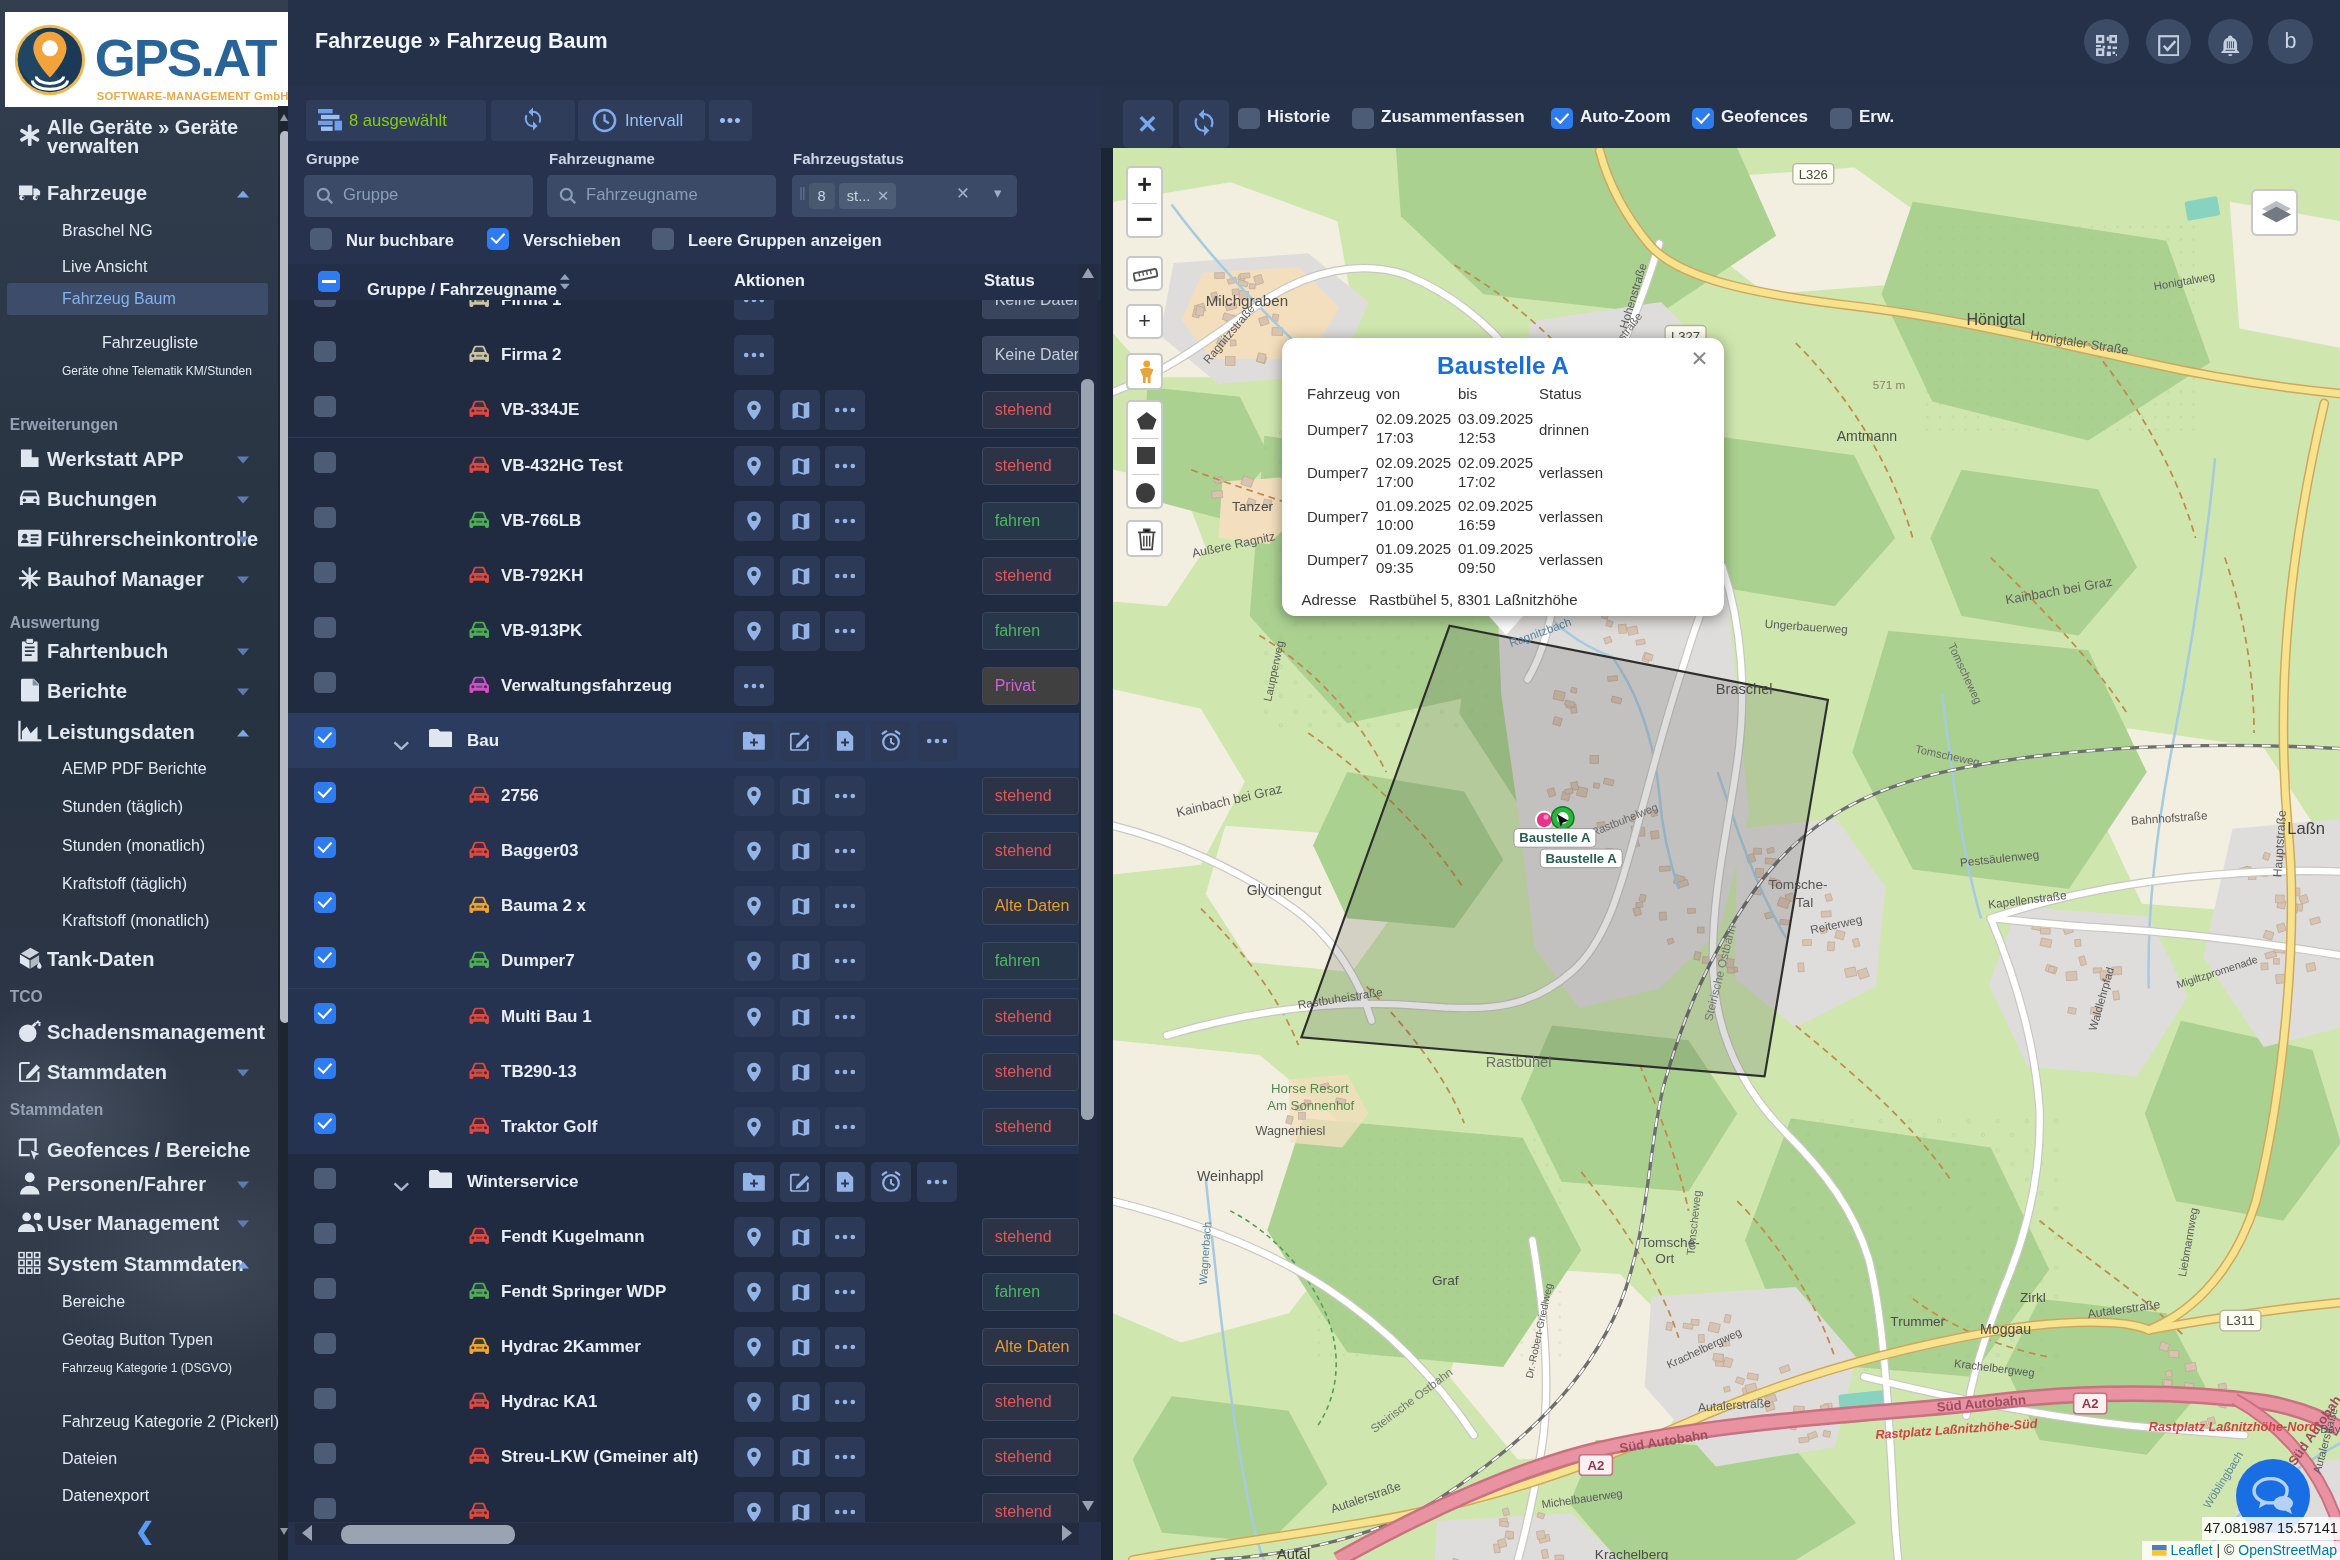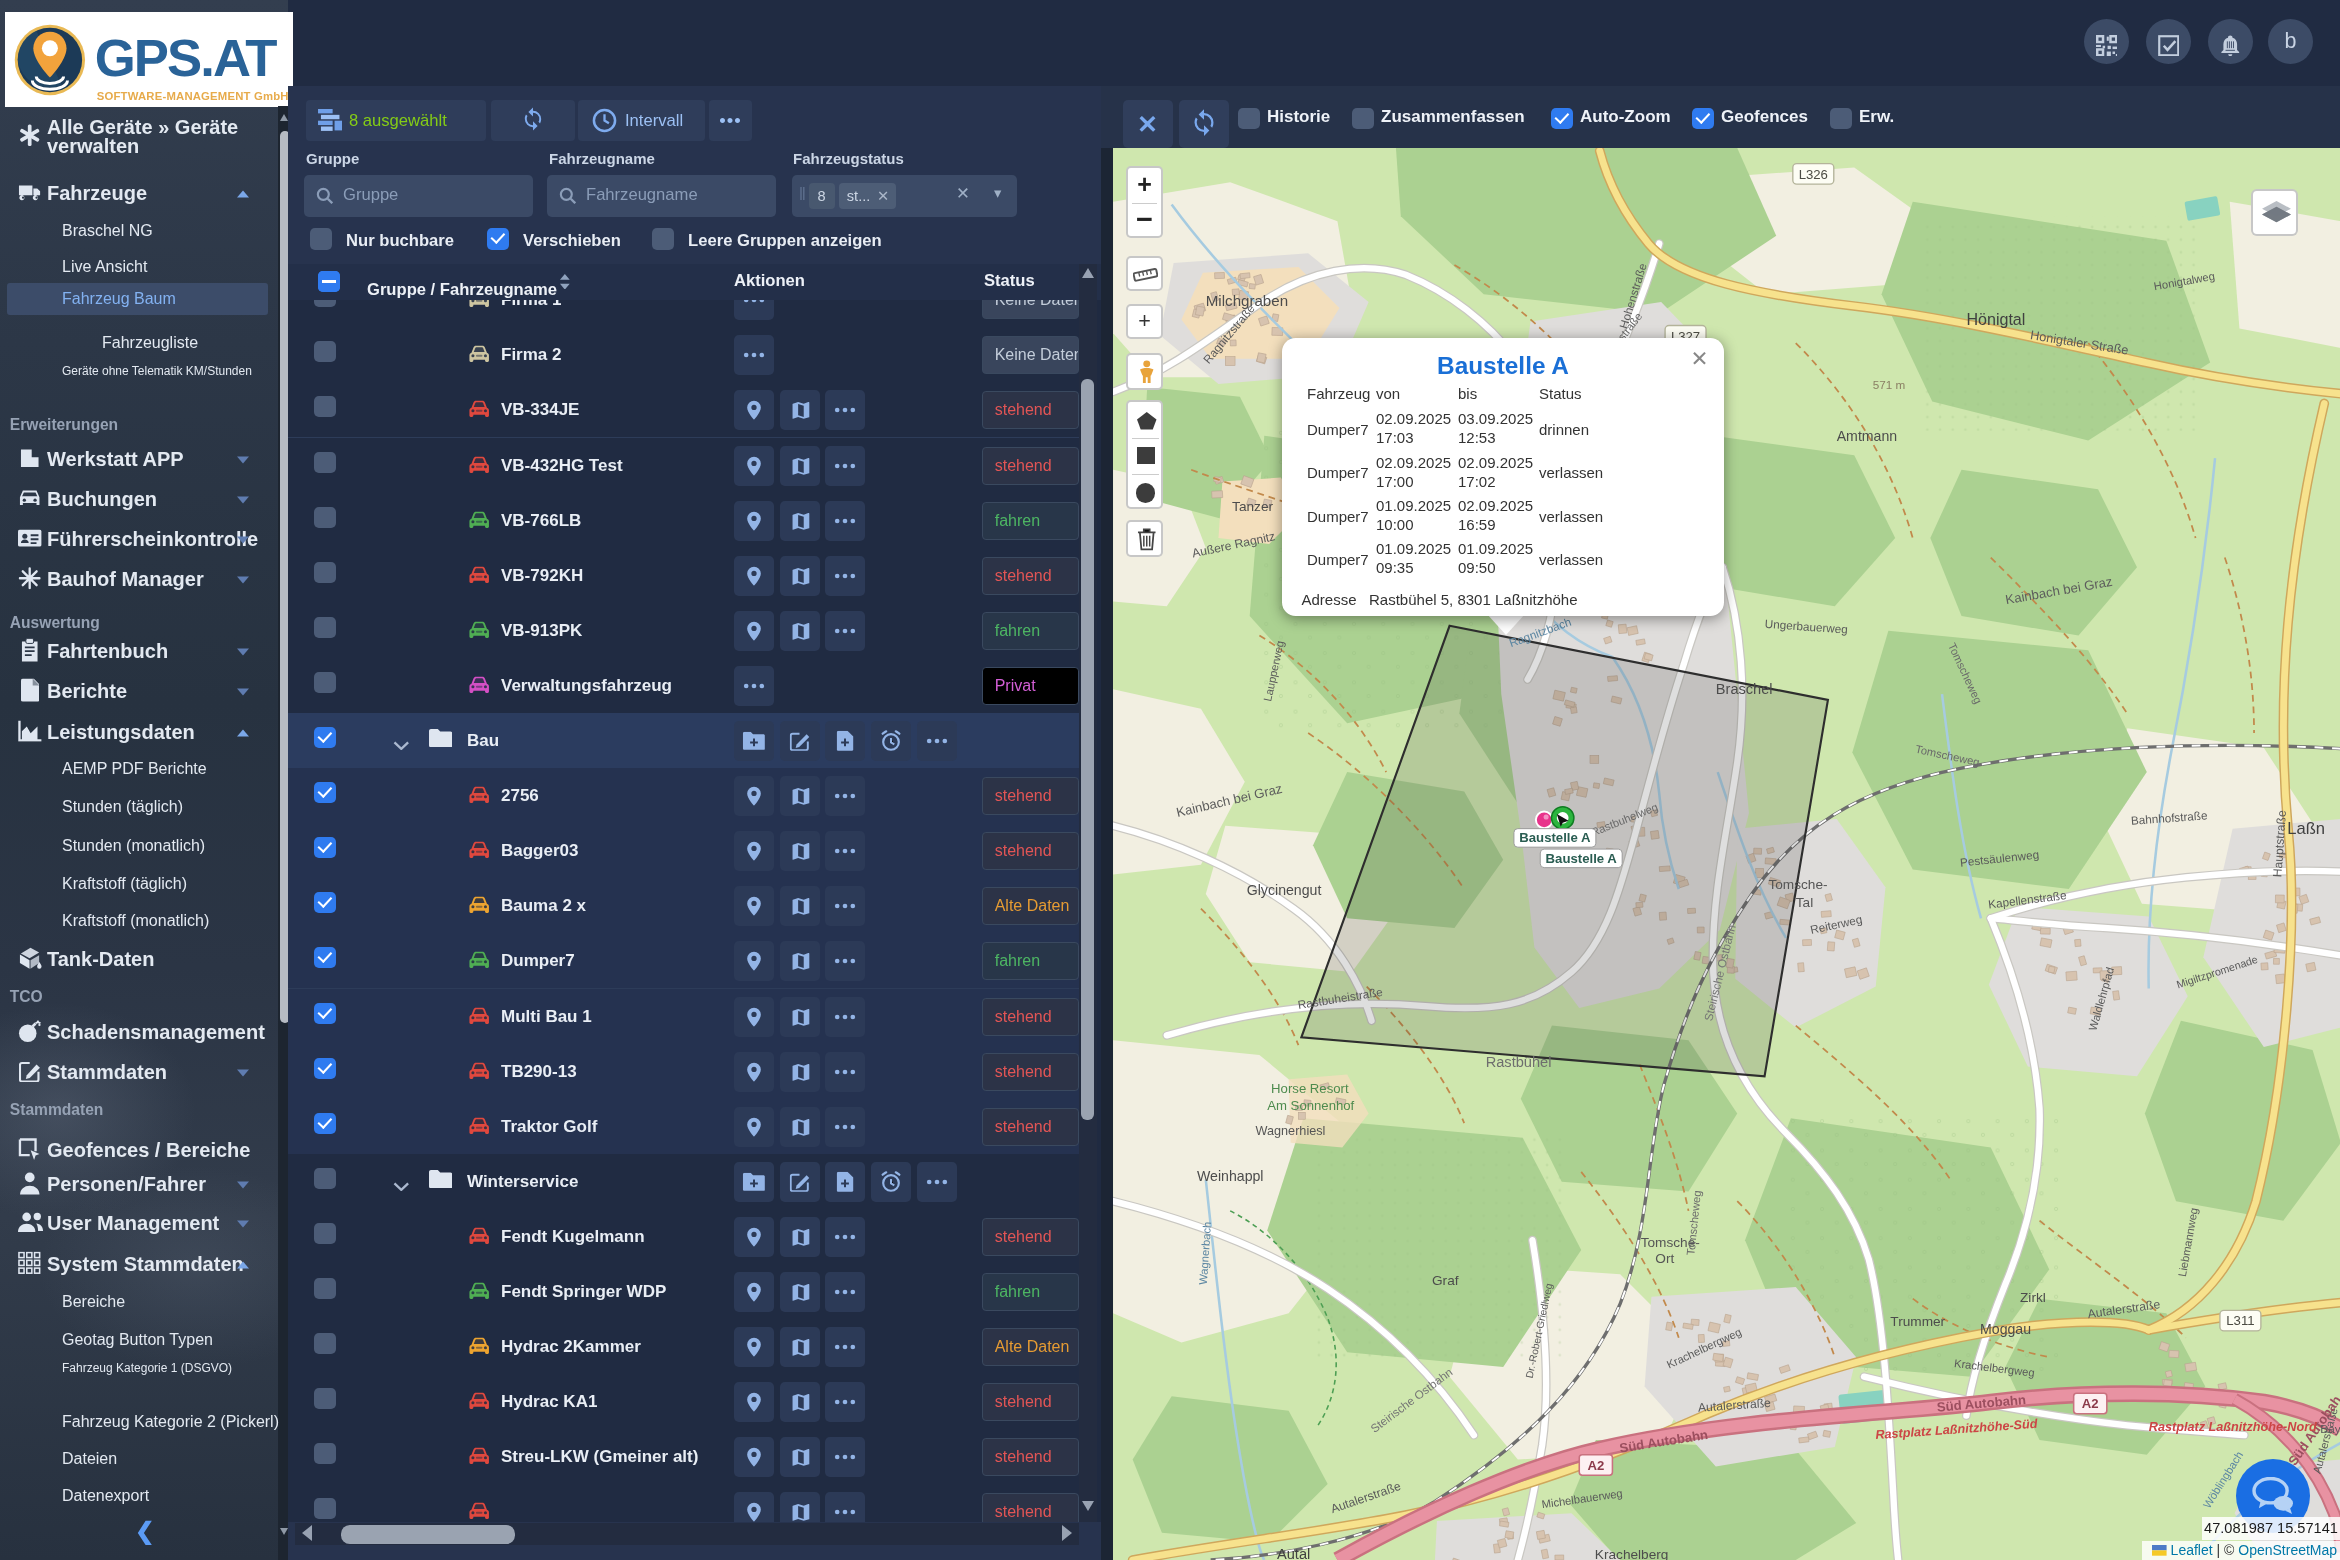--- a/index.html
+++ b/index.html
@@ -287,20 +287,23 @@
         <span class="chev-u"></span>
       </span>
     </div>
 <div class="sub" style="top:1293px;">Bereiche</div>
 <div class="sub" style="top:1331px;">Geotag Button Typen</div>
 <div class="sub2" style="top:1359px;">Fahrzeug Kategorie 1 (DSGVO)</div>
 <div class="sub" style="top:1413px;">Fahrzeug Kategorie 2 (Pickerl)</div>
 <div class="sub" style="top:1450px;">Dateien</div>
 <div class="sub" style="top:1487px;">Datenexport</div>
 <div style="position:absolute;left:135px;top:1517px;color:#5b9bf5;font-size:23.4px;font-weight:700;">❮</div>
+<div id="hdr">
+      <div class="t">Fahrzeuge » Fahrzeug Baum</div>
+    </div>
 <div class="hico" style="left:2084px;padding-top:9.8px;"><svg width="21.5" height="21.5" viewBox="0 0 26 26" style="" xmlns="http://www.w3.org/2000/svg">
         <g fill="#c3cede">
           <rect x="0" y="0" width="10" height="10"></rect>
           <rect x="16" y="0" width="10" height="10"></rect>
           <rect x="0" y="16" width="10" height="10"></rect>
           <rect x="3" y="3" width="4" height="4" fill="#3c4b66"></rect>
           <rect x="19" y="3" width="4" height="4" fill="#3c4b66"></rect>
           <rect x="3" y="19" width="4" height="4" fill="#3c4b66"></rect>
           <rect x="13" y="2" width="2.5" height="5"></rect>
           <rect x="14" y="13" width="4" height="4"></rect>
@@ -592,21 +595,21 @@
 <rect x="11" y="13" width="8" height="2.4" rx="1.2" fill="#1f2a41" opacity=".5"></rect>
               </svg></span>
 <span class="vtx">Verwaltungsfahrzeug</span>
 <span class="ab" style="left:446px;">
               <svg width="21.5" height="5.9" viewBox="0 0 22 6" style="" xmlns="http://www.w3.org/2000/svg">
                 <circle cx="3" cy="3" r="2.4" fill="#93b4e6"></circle>
                 <circle cx="11" cy="3" r="2.4" fill="#93b4e6"></circle>
                 <circle cx="19" cy="3" r="2.4" fill="#93b4e6"></circle>
               </svg>
             </span>
-<span class="chip" style="color:#d45fd6;background:#000000;">Privat</span>
+<span class="chip" style="color:#d45fd6;background:#404040;">Privat</span>
 </div>
 <div class="row rg" style="top:413px;">
 <span class="cbc rcb"></span>
 <span class="gchev"><svg width="16.6" height="9.8" viewBox="0 0 17 10" style="" xmlns="http://www.w3.org/2000/svg">
                 <path fill="none" stroke="#aab8cf" stroke-width="2.4" d="M1.5 1.5l7 6.5 7-6.5"></path>
               </svg></span>
 <span class="gfold"><svg width="23.4" height="18.5" viewBox="0 0 24 19" style="" xmlns="http://www.w3.org/2000/svg">
                 <path fill="#dfe6f0" d="M0 2c0-1.1.9-2 2-2h7l2.5 2.5H22c1.1 0 2 .9 2 2V17c0 1.1-.9 2-2 2H2c-1.1 0-2-.9-2-2z"></path>
               </svg></span>
 <span class="gtx">Bau</span>

